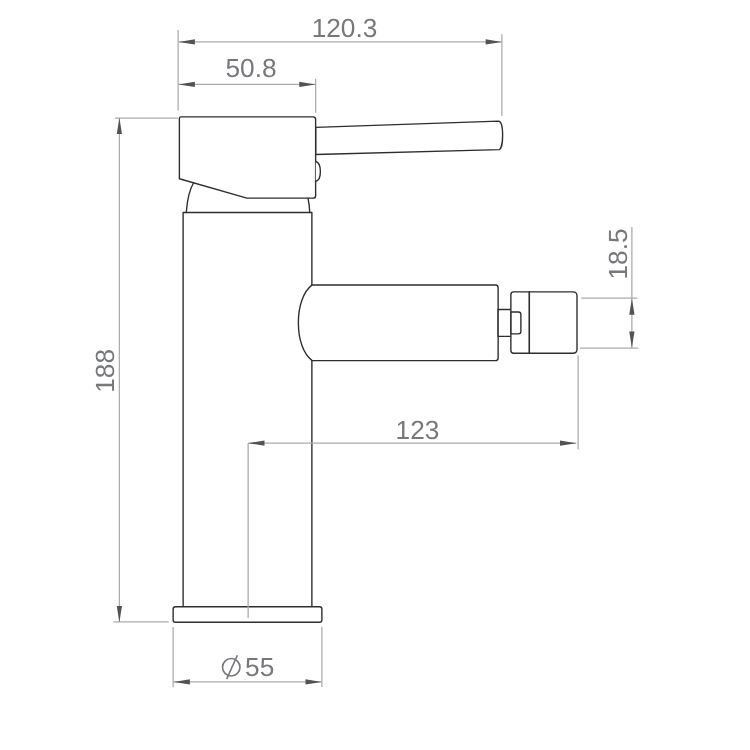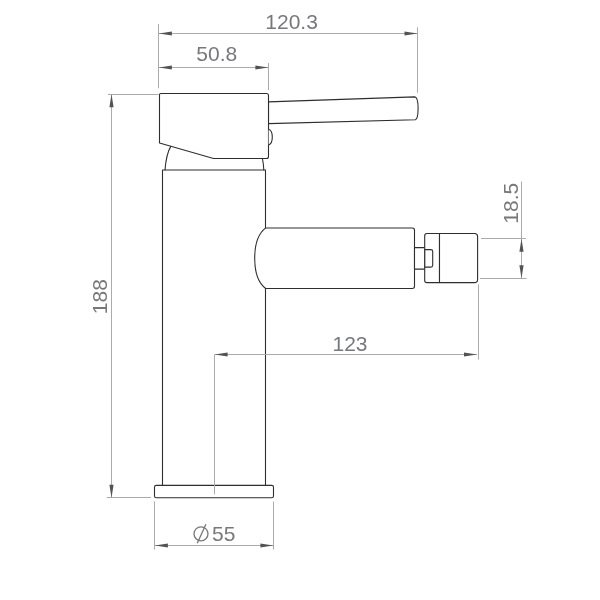--- a/index.html
+++ b/index.html
@@ -1,16 +1,16 @@
 <!DOCTYPE html>
 <html><head>
 <meta charset="utf-8">
 <style>
   html,body{margin:0;padding:0;background:#ffffff;}
-  .page{width:492px;height:600px;position:relative;background:#fff;padding-left:16px;}
+  .page{width:492px;height:600px;position:relative;background:#fff;}
   text{font-family:"Liberation Sans",sans-serif;fill:#77787b;}
 </style>
 </head>
 <body>
 <div class="page">
 <svg width="600" height="600" viewBox="0 0 600 600" xmlns="http://www.w3.org/2000/svg">
 
   <rect x="0" y="0" width="600" height="600" fill="#ffffff"></rect>
 
   <g stroke="#2e2e2e" stroke-width="1.1" fill="none" stroke-linejoin="round" stroke-linecap="round">

